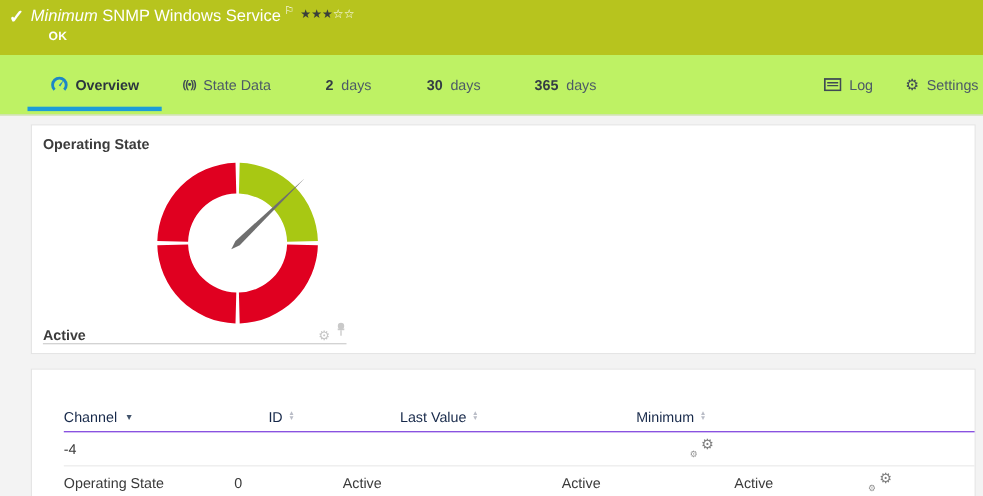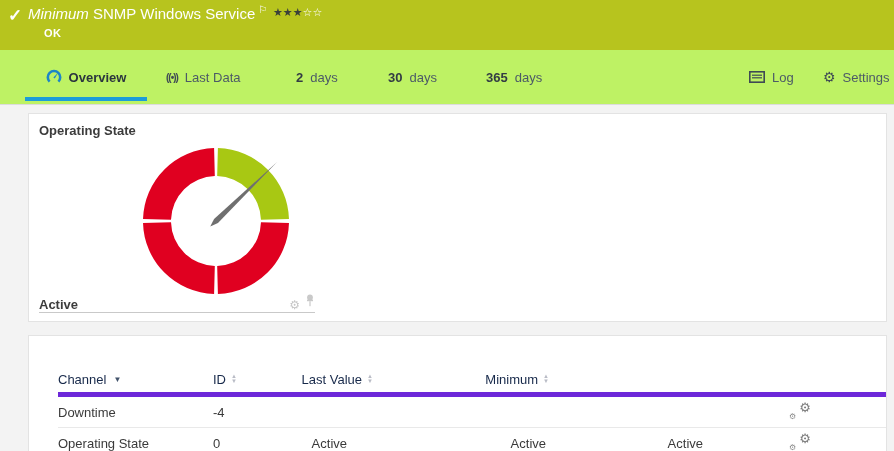--- a/index.html
+++ b/index.html
@@ -33,21 +33,21 @@
   .panel-title{position:absolute;left:10px;top:9px;font-size:13px;font-weight:bold;color:#3c3c3c;}
   .donut{position:absolute;left:107px;top:27px;}
   .gauge-footer{position:absolute;left:10px;top:176px;width:276px;height:22px;border-bottom:1px solid #c9c9c9;display:flex;justify-content:space-between;align-items:flex-end;}
   .gauge-value{font-size:13px;font-weight:bold;color:#3c3c3c;}
   .footer-icons{display:flex;gap:5px;align-items:flex-end;padding-bottom:1px;}
   .footer-gear{font-size:12px;color:#c6c6c6;line-height:1;cursor:pointer;}
   .footer-pin{cursor:pointer;}
   
   .table-panel{top:335px;height:130px;padding:30px 0 0 29px;}
   .trow{display:grid;grid-template-columns:155px 90px 70px 176px 162px 140px;align-items:center;height:30px;border-bottom:1px solid #e9e9e9;font-size:13px;color:#3a3a3a;}
-  .thead{height:26px;color:#17294a;border-bottom:5px solid #6d28d9;}
+  .thead{height:26px;color:#17294a;border-bottom:1px solid #6d28d9;gap:31px;}
   .cell-r{display:flex;justify-content:flex-end;align-items:center;white-space:nowrap;}
   .cell-l{display:flex;justify-content:flex-start;align-items:center;white-space:nowrap;}
   .hdr{cursor:pointer;}
   .pr-lastvalue{padding-right:26px;}
   .pr-min{padding-right:3px;}
   .pr-max{padding-right:8px;}
   .sort{display:inline-flex;flex-direction:column;margin-left:5px;font-size:6px;line-height:5px;color:#b9bcc6;}
   .sorted-arrow{margin-left:7px;font-size:8px;color:#42536b;}
   .gears{position:relative;width:22px;height:18px;margin-left:78px;cursor:pointer;}
   .gear-big{position:absolute;right:0;top:-2px;font-size:13px;color:#7d7d7d;line-height:1;}
@@ -76,21 +76,21 @@
           <path d="M 3.6 12.6 A 6.2 6.2 0 1 1 12.4 12.6" fill="none" stroke="#1c86c7" stroke-width="2.6"></path>
           <path d="M 7.4 8.6 L 12.2 3.6 L 8.8 9.6 Z" fill="#1c86c7"></path>
         </svg>
       </span>
       <span>Overview</span>
       <span class="underline"></span>
     </div>
 
     <div class="tab" style="left:166px;">
       <span class="icon-live">((•))</span>
-      <span>Last Data</span>
+      <span>State Data</span>
     </div>
 
     <div class="tab" style="left:296px;">
       <span class="num">2</span>
       <span>days</span>
     </div>
 
     <div class="tab" style="left:388px;">
       <span class="num">30</span>
       <span>days</span>
@@ -176,21 +176,20 @@
         <span>Minimum</span>
         <span class="sort">
             <span>▲</span>
             <span>▼</span>
           </span>
       </div>
       <div class="cell-l"></div>
     </div>
 
     <div class="trow">
-      <div class="cell-l">Downtime</div>
       <div class="cell-l">-4</div>
       <div class="cell-r pr-lastvalue"></div>
       <div class="cell-r pr-min"></div>
       <div class="cell-r pr-max"></div>
       <div class="cell-l">
         <span class="gears">
           <span class="gear-big">⚙</span>
           <span class="gear-small">⚙</span>
         </span>
       </div>

